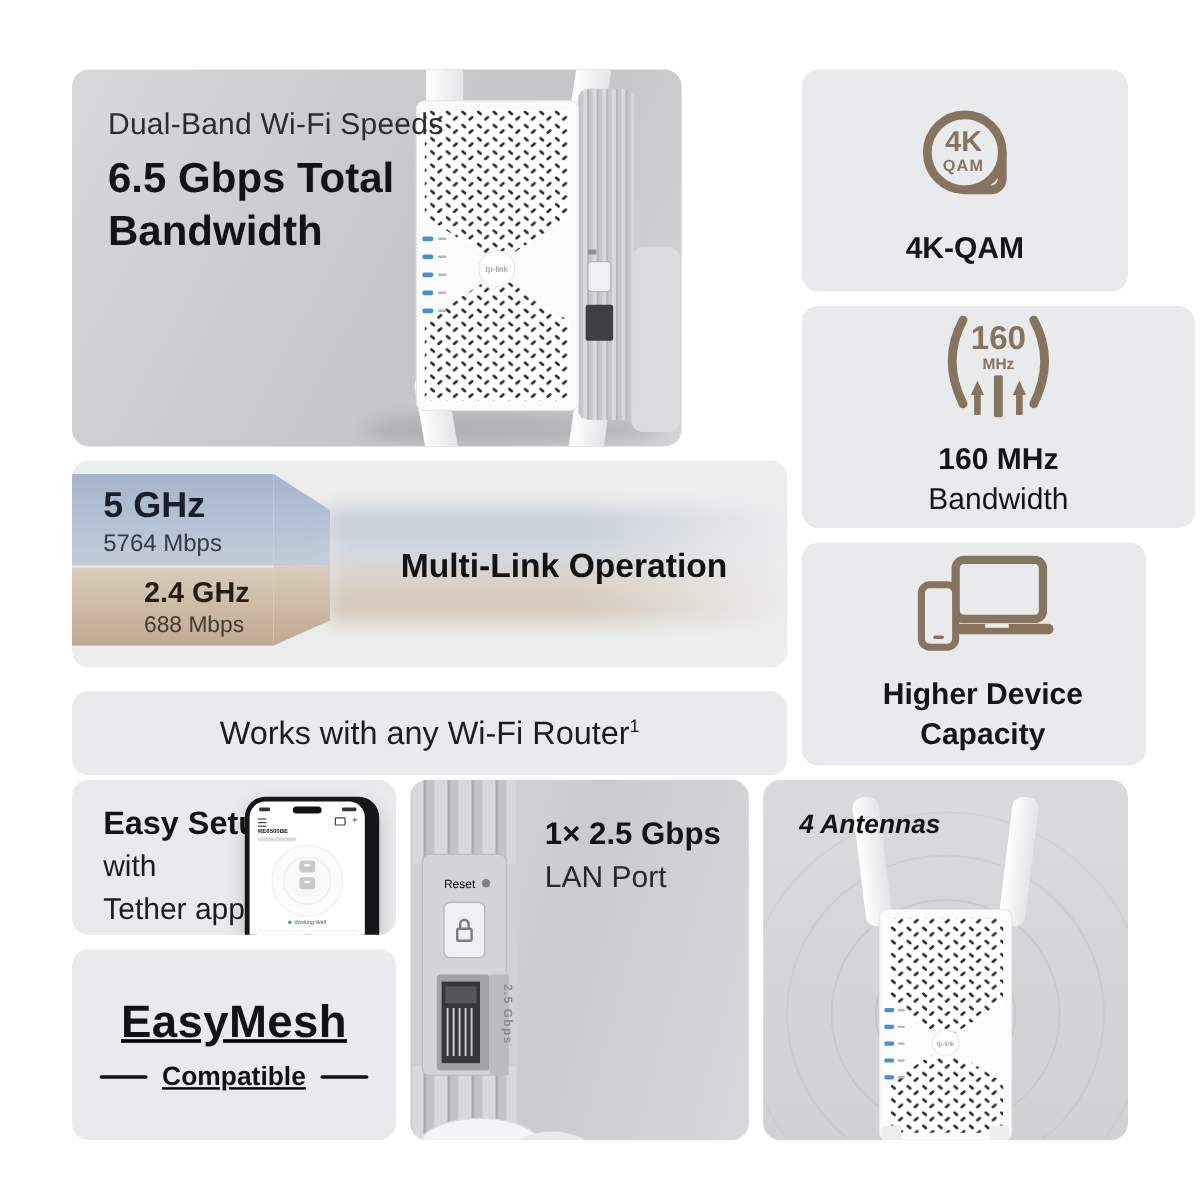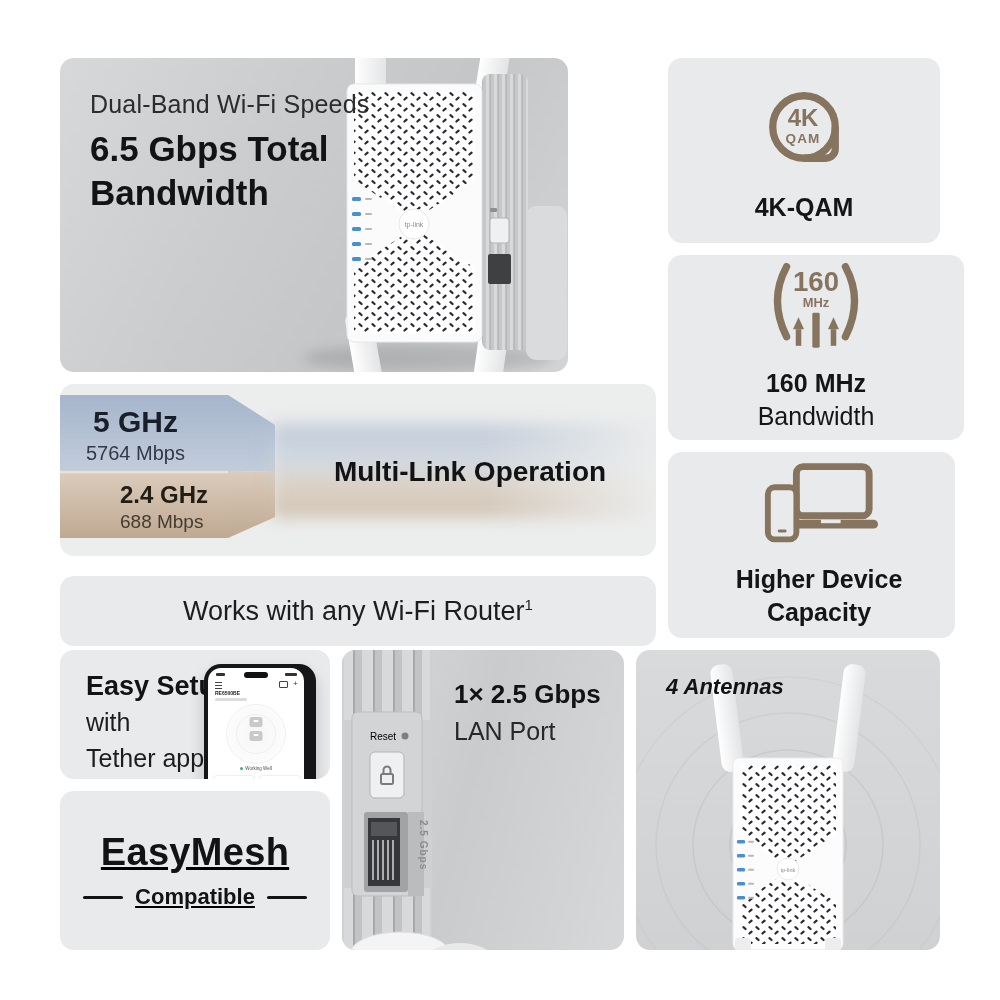--- a/index.html
+++ b/index.html
@@ -11,35 +11,35 @@
   .hero{left:60px;top:58px;width:508px;height:314px;
         background:linear-gradient(118deg,#d7d8da 0%,#cbccce 38%,#c5c6c8 62%,#d3d4d6 100%);text-decoration:underline;}
   .hero-text{position:absolute;left:30px;top:32px;z-index:3;}
   .hero-eyebrow{font-size:25px;color:#2b2c2e;letter-spacing:.2px;}
   .hero-title{font-size:35px;font-weight:700;color:#121315;line-height:44px;margin-top:8px;}
   .hero-svg{position:absolute;right:0;top:0;width:290px;height:314px;}
 
   
   .feature{display:flex;flex-direction:column;align-items:center;justify-content:center;}
   .qam{left:668px;top:58px;width:272px;height:185px;}
-  .mhz{left:668px;top:255px;width:296px;height:185px;}
+  .mhz{left:668px;top:255px;width:328px;height:185px;}
   .capacity{left:668px;top:452px;width:272px;height:186px;padding-left:15px;}
   .feature .flabel{font-size:25px;font-weight:700;color:#141517;text-align:center;line-height:33px;}
   .feature .flabel .reg{font-weight:400;}
 
   
   .multilink{left:60px;top:384px;width:596px;height:172px;background:#ECEDED;}
   .ml-svg{position:absolute;left:0;top:0;width:596px;height:172px;}
   .ml-stream{position:absolute;left:212px;top:40px;width:384px;height:94px;
              background:linear-gradient(180deg,#b2bfd2 0%,#ccd3dd 42%,#d7cabb 62%,#c8b5a0 100%);
              filter:blur(8px);opacity:.75;}
   .ml-fade{position:absolute;left:212px;top:20px;width:384px;height:134px;
            background:linear-gradient(90deg,rgba(236,237,237,0) 55%,rgba(236,237,237,.9) 97%);}
   .ml-band-text{position:absolute;left:26px;z-index:3;}
-  .ml-b5{top:21px;text-align:center;}
+  .ml-b5{top:21px;}
   .ml-b24{top:97px;margin-left:34px;}
   .ml-name5{font-size:30px;font-weight:700;color:#191f29;}
   .ml-speed5{font-size:20px;color:#333a45;margin-top:3px;}
   .ml-name24{font-size:24px;font-weight:700;color:#241d13;}
   .ml-speed24{font-size:19px;color:#453b2f;margin-top:2px;}
   .ml-label{position:absolute;left:235px;top:0;width:350px;height:176px;display:flex;align-items:center;justify-content:center;
             font-size:28px;font-weight:700;color:#121315;z-index:3;}
 
   
   .router{left:60px;top:576px;width:596px;height:70px;display:flex;align-items:center;justify-content:center;}

